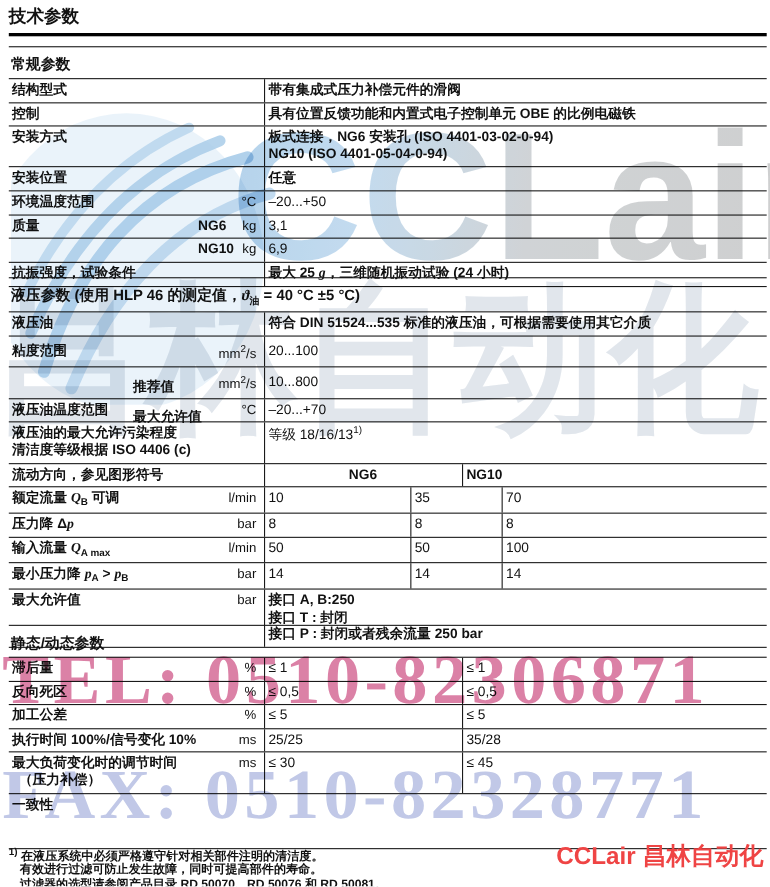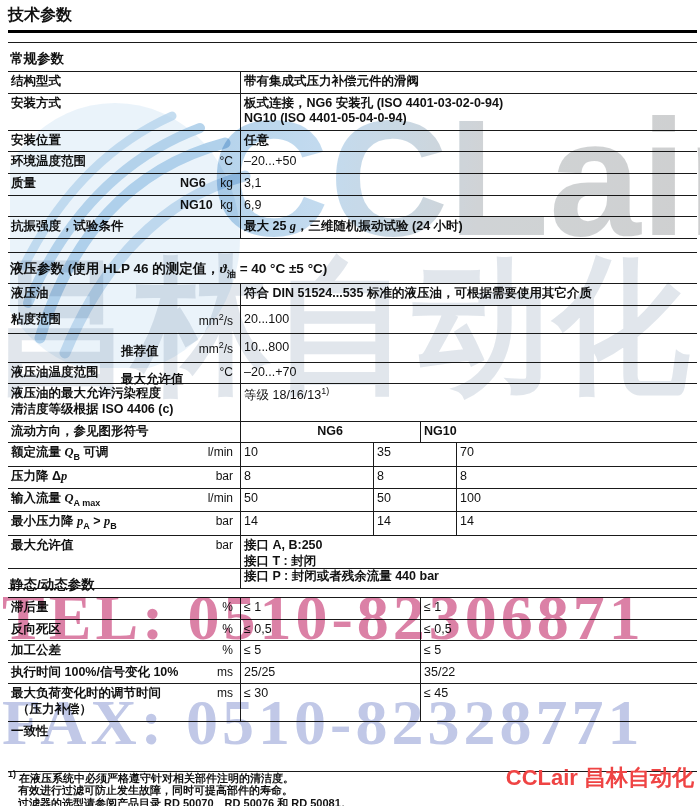--- a/index.html
+++ b/index.html
@@ -60,20 +60,24 @@
   <div class="title-rule"></div>
 
   <div class="tbl" style="top:42px;">
     <div class="sec-h">常规参数</div>
 
     <div class="row">
       <div class="c-l">结构型式</div>
       <div class="c-v">带有集成式压力补偿元件的滑阀</div>
     </div>
 
+    <div class="row">
+      <div class="c-l">控制</div>
+      <div class="c-v">具有位置反馈功能和内置式电子控制单元 OBE 的比例电磁铁</div>
+    </div>
 
     <div class="row">
       <div class="c-l">安装方式</div>
       <div class="c-v">
         <div>板式连接，NG6 安装孔 (ISO 4401-03-02-0-94)</div>
         <div>NG10 (ISO 4401-05-04-0-94)</div>
       </div>
     </div>
 
     <div class="row">
@@ -206,21 +210,21 @@
     </div>
 
     <div class="row">
       <div class="c-l">
         <span>最大允许值</span>
         <span class="unit">bar</span>
       </div>
       <div class="c-v">
         <div>接口 A, B:250</div>
         <div>接口 T : 封闭</div>
-        <div>接口 P : 封闭或者残余流量 440 bar</div>
+        <div>接口 P : 封闭或者残余流量 250 bar</div>
       </div>
     </div>
   </div>
 
   <div class="tbl" style="top:568px;">
     <div class="sec-h">静态/动态参数</div>
 
     <div class="row">
       <div class="c-l">
         <span>滞后量</span>
@@ -247,21 +251,21 @@
       <div class="s1 num">≤ 5</div>
       <div class="w3 num">≤ 5</div>
     </div>
 
     <div class="row">
       <div class="c-l">
         <span>执行时间 100%/信号变化 10%</span>
         <span class="unit">ms</span>
       </div>
       <div class="s1 num">25/25</div>
-      <div class="w3 num">35/22</div>
+      <div class="w3 num">35/28</div>
     </div>
 
     <div class="row">
       <div class="c-l">
         <div style="padding:0;">最大负荷变化时的调节时间</div>
         <div style="padding:0 0 0 6px;">（压力补偿）</div>
         <span class="unit">ms</span>
       </div>
       <div class="s1 num">≤ 30</div>
       <div class="w3 num">≤ 45</div>

